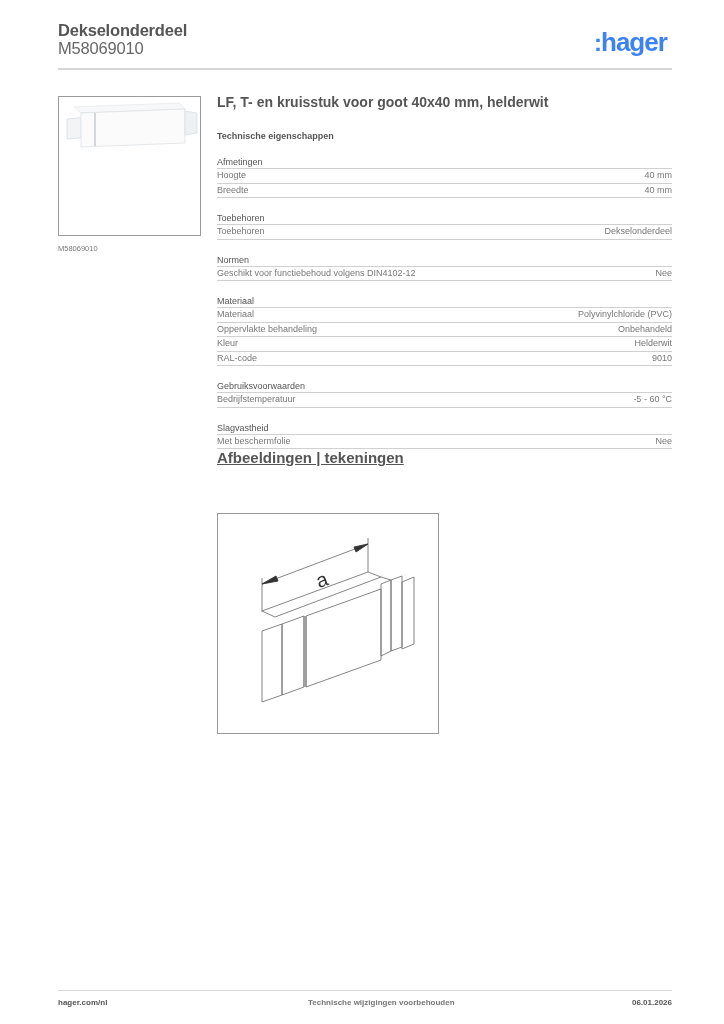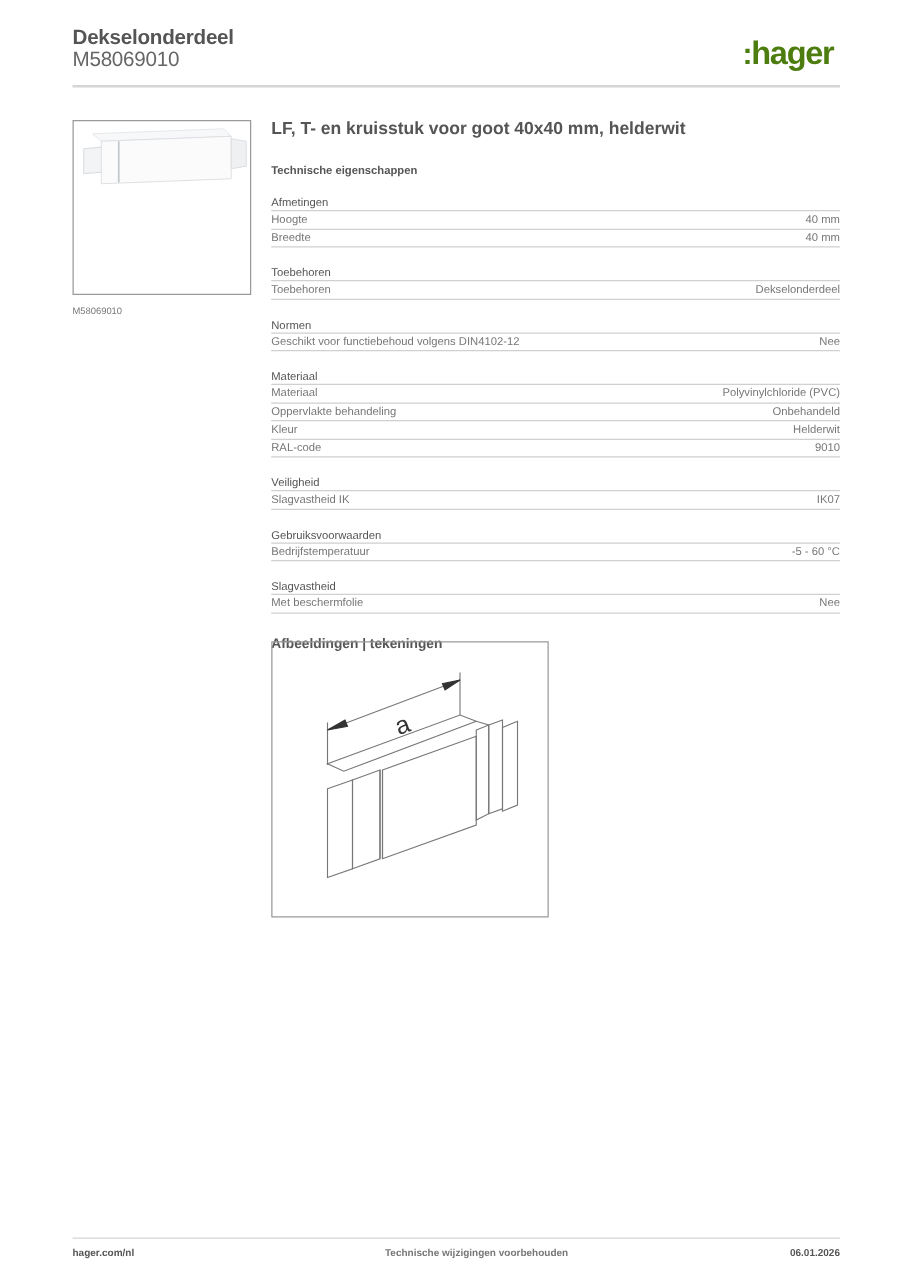--- a/index.html
+++ b/index.html
@@ -1,32 +1,32 @@
 <!DOCTYPE html>
 <html><head>
 <meta charset="utf-8">
 <style>
   html, body { margin:0; padding:0; background:#ffffff; }
   body { width:724px; height:1024px; position:relative; overflow:hidden;
          font-family:"Liberation Sans", sans-serif; color:#555; }
   .header-title { position:absolute; left:58px; top:21px; font-size:16.5px; font-weight:bold; color:#555; letter-spacing:-0.2px; }
   .header-sub { position:absolute; left:58px; top:39px; font-size:16.5px; color:#666; letter-spacing:-0.2px; }
-  .logo { position:absolute; left:594px; top:27px; font-size:26px; font-weight:bold; color:#4d7c0f; letter-spacing:-1px; }
+  .logo { position:absolute; left:594px; top:27px; font-size:26px; font-weight:bold; color:#3b82f6; letter-spacing:-1px; }
   .logo .colon { font-size:24px; }
   .top-rule { position:absolute; left:58px; top:68px; width:614px; height:2px; background:#d6d6d6; }
   .product-thumb { position:absolute; left:58px; top:96px; width:143px; height:140px; border:1px solid #9a9a9a; box-sizing:border-box; background:#fff; }
   .thumb-caption { position:absolute; left:58px; top:244px; font-size:7.5px; color:#777; }
   .content { position:absolute; left:217px; top:96px; width:455px; }
   .product-desc { font-size:14px; font-weight:bold; color:#555; height:12px; line-height:12px; }
   .tech-title { margin-top:22px; font-size:9px; font-weight:bold; color:#555; height:12px; line-height:12px; }
   .section { margin-top:14px; }
   .section-title { font-size:9px; font-weight:normal; color:#555; height:12px; line-height:12px; border-bottom:1px solid #d0d0d0; }
   .row { display:flex; justify-content:space-between; font-size:9px; color:#777; height:13.5px; line-height:13.5px; border-bottom:1.5px solid #d0d0d0;align-items:flex-end; }
   .row .val { text-align:right; }
-  .images-title { margin-top:18px; font-size:11px; font-weight:bold; color:#555; }
+  .images-title { font-size:15px; font-weight:bold; color:#555;text-decoration:underline; }
   .drawing { position:absolute; left:217px; top:513px; width:222px; height:221px; border:1px solid #9a9a9a; box-sizing:border-box; }
   .bottom-rule { position:absolute; left:58px; top:990px; width:614px; height:1px; background:#d6d6d6; }
   .footer-left { position:absolute; left:58px; top:998px; font-size:8px; font-weight:bold; color:#555; }
   .footer-center { position:absolute; left:308px; top:998px; font-size:8px; color:#777;font-weight:bold; }
   .footer-right { position:absolute; right:52px; top:998px; font-size:8px; font-weight:bold; color:#555; }
 </style>
 </head>
 <body>
 
 <div class="header-title">Dekselonderdeel</div>
@@ -90,27 +90,20 @@
     <div class="row">
         <span>Kleur</span>
         <span class="val">Helderwit</span>
       </div>
     <div class="row">
         <span>RAL-code</span>
         <span class="val">9010</span>
       </div>
   </div>
 
-  <div class="section">
-    <div class="section-title">Veiligheid</div>
-    <div class="row">
-        <span>Slagvastheid IK</span>
-        <span class="val">IK07</span>
-      </div>
-  </div>
 
   <div class="section">
     <div class="section-title">Gebruiksvoorwaarden</div>
     <div class="row">
         <span>Bedrijfstemperatuur</span>
         <span class="val">-5 - 60 °C</span>
       </div>
   </div>
 
   <div class="section">

